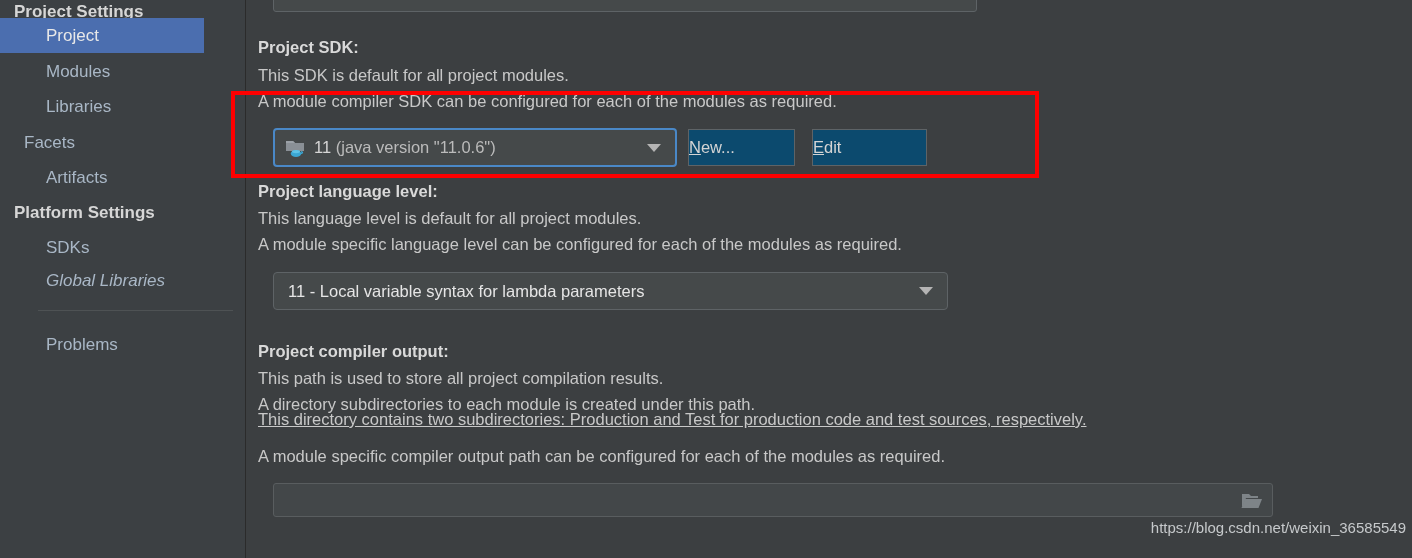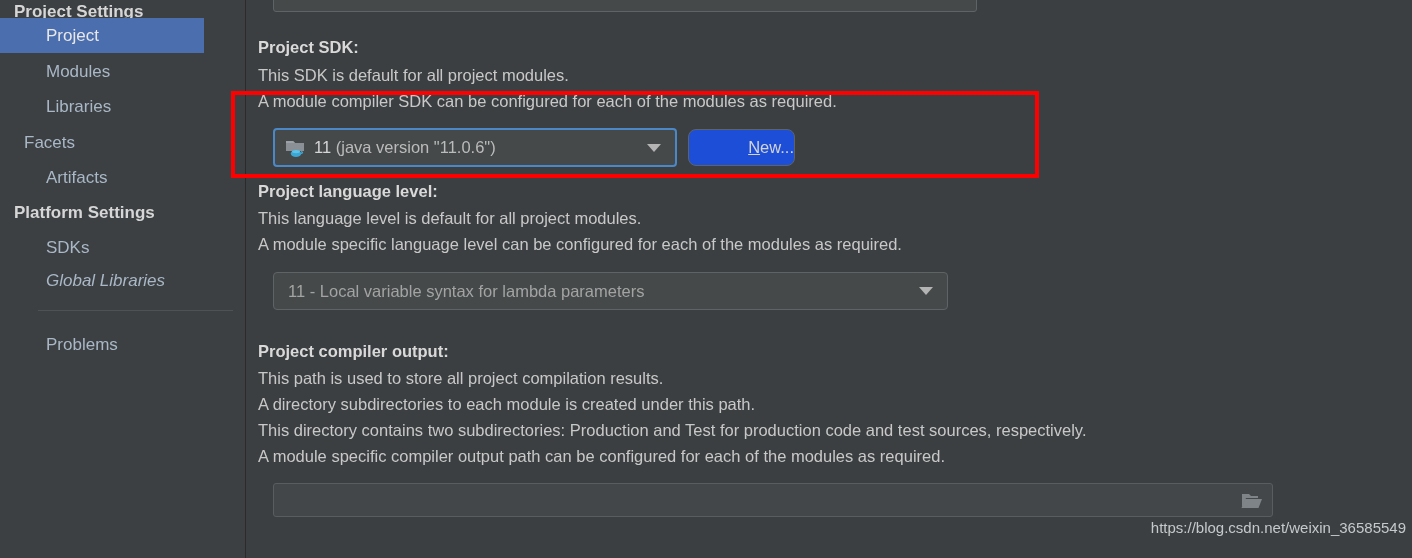--- a/index.html
+++ b/index.html
@@ -134,48 +134,48 @@
     right: 14px;
     width: 0; height: 0;
     border-left: 7px solid transparent;
     border-right: 7px solid transparent;
     border-top: 8px solid #b4b4b4;
   }
 
   .btn {
     position: absolute;
     height: 37px;
-    background: #1d4ed8;
+    background: #0c4a6e;
     border: 1px solid #5e6366;
-    border-radius: 8px;
+    border-radius: 0;
     box-sizing: border-box;
     color: #d4d4d4;
     font-size: 16.5px;
     display: flex;
     align-items: center;
-    justify-content: flex-end;
+    justify-content: flex-start;
     cursor: pointer;
     white-space: nowrap;
   }
   .mn { text-decoration: underline; }
 
   
   #lang-combo {
     position: absolute;
     left: 27px; top: 272px;
     width: 675px; height: 38px;
     background: #45494a;
     border: 1px solid #5e6366;
     border-radius: 4px;
     box-sizing: border-box;
     display: flex;
     align-items: center;
     cursor: pointer;
   }
-  #lang-combo .sdk-text { margin-left: 14px; color: #a3a3a3; }
+  #lang-combo .sdk-text { margin-left: 14px; color: #e5e5e5; }
 
   
   #out-field {
     position: absolute;
     left: 27px; top: 483px;
     width: 1000px; height: 34px;
     background: #434749;
     border: 1px solid #595d5f;
     border-radius: 3px;
     box-sizing: border-box;
@@ -269,34 +269,37 @@
           <ellipse cx="11" cy="13.6" rx="4" ry="1.6" fill="#5ec3e8"></ellipse>
         </svg>
       </span>
       <span class="sdk-text"><span class="ver">11</span> <span>(java version "11.0.6")</span></span>
       <span class="arrow-down"></span>
     </div>
 
     <div class="btn" style="left:442px; top:129px; width:107px;">
       <span><span class="mn">N</span><span>ew...</span></span>
     </div>
+    <div class="btn" style="left:566px; top:129px; width:115px;">
+      <span><span class="mn">E</span><span>dit</span></span>
+    </div>
 
     <div class="lbl-bold" style="left:12px; top:182px;">Project language level:</div>
     <div class="lbl" style="left:12px; top:209px;">This language level is default for all project modules.</div>
     <div class="lbl" style="left:12px; top:235px;">A module specific language level can be configured for each of the modules as required.</div>
 
     <div id="lang-combo">
       <span class="sdk-text">11 - Local variable syntax for lambda parameters</span>
       <span class="arrow-down"></span>
     </div>
 
     <div class="lbl-bold" style="left:12px; top:342px;">Project compiler output:</div>
     <div class="lbl" style="left:12px; top:369px;">This path is used to store all project compilation results.</div>
     <div class="lbl" style="left:12px; top:395px;">A directory subdirectories to each module is created under this path.</div>
-    <div class="lbl" style="left:12px; top:421px;">This directory contains two subdirectories: Production and Test for production code and test sources, respectively.</div>
+    <div class="lbl" style="left:12px; top:410px;text-decoration:underline;">This directory contains two subdirectories: Production and Test for production code and test sources, respectively.</div>
     <div class="lbl" style="left:12px; top:447px;">A module specific compiler output path can be configured for each of the modules as required.</div>
 
     <div id="out-field">
       <span id="out-browse">
         <svg width="24" height="20" viewBox="0 0 24 20">
           <path d="M2 3 h7 l2 2 h7 v2 h-12 l-3 8 h-1 z" fill="#7e8488"></path>
           <path d="M5 8 h17 l-3.5 9 h-17 z" fill="#7e8488"></path>
         </svg>
       </span>
     </div>

